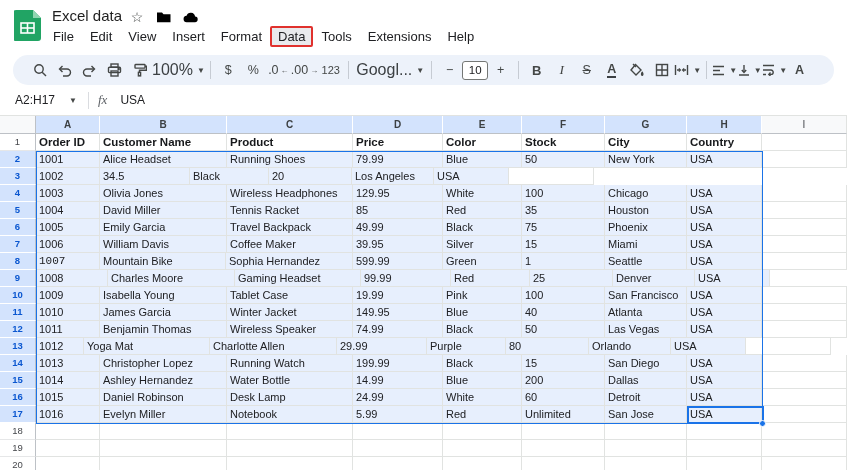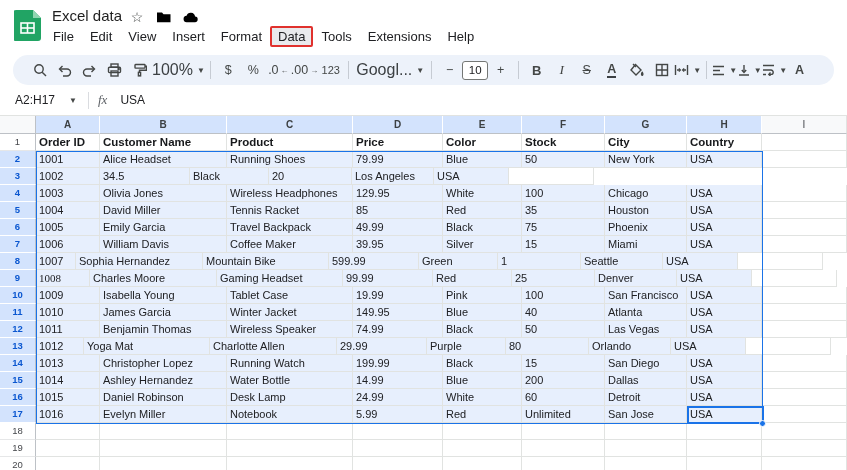--- a/index.html
+++ b/index.html
@@ -325,33 +325,33 @@
         <div class="cell sel" style="width: 126px;">Coffee Maker</div>
         <div class="cell sel" style="width: 90px;">39.95</div>
         <div class="cell sel" style="width: 79px;">Silver</div>
         <div class="cell sel" style="width: 83px;">15</div>
         <div class="cell sel" style="width: 82px;">Miami</div>
         <div class="cell sel" style="width: 75px;">USA</div>
         <div class="cell" style="width: 85px;"></div>
       </div>
       <div class="gridrow">
         <div class="rownum selnum">8</div>
-        <div class="cell sel" style="width: 40px;">1007</div>
+        <div class="cell sel" style="width: 64px; font-family: Liberation Mono, monospace;">1007</div>
+        <div class="cell sel" style="width: 126px;">Mountain Bike</div>
         <div class="cell sel" style="width: 127px;">Sophia Hernandez</div>
-        <div class="cell sel" style="width: 126px;">Mountain Bike</div>
         <div class="cell sel" style="width: 90px;">599.99</div>
         <div class="cell sel" style="width: 79px;">Green</div>
         <div class="cell sel" style="width: 83px;">1</div>
         <div class="cell sel" style="width: 82px;">Seattle</div>
         <div class="cell sel" style="width: 75px;">USA</div>
         <div class="cell" style="width: 85px;"></div>
       </div>
       <div class="gridrow">
         <div class="rownum selnum">9</div>
-        <div class="cell sel" style="width: 54px; font-family: Liberation Serif, serif;">1008</div>
+        <div class="cell sel" style="width: 72px;">1008</div>
         <div class="cell sel" style="width: 127px;">Charles Moore</div>
         <div class="cell sel" style="width: 126px;">Gaming Headset</div>
         <div class="cell sel" style="width: 90px;">99.99</div>
         <div class="cell sel" style="width: 79px;">Red</div>
         <div class="cell sel" style="width: 83px;">25</div>
         <div class="cell sel" style="width: 82px;">Denver</div>
         <div class="cell sel" style="width: 75px;">USA</div>
         <div class="cell" style="width: 85px;"></div>
       </div>
       <div class="gridrow">

